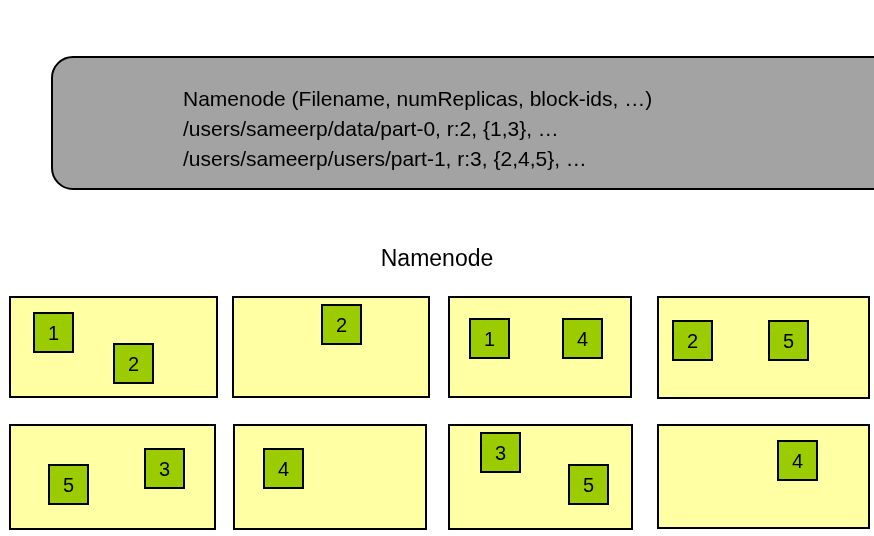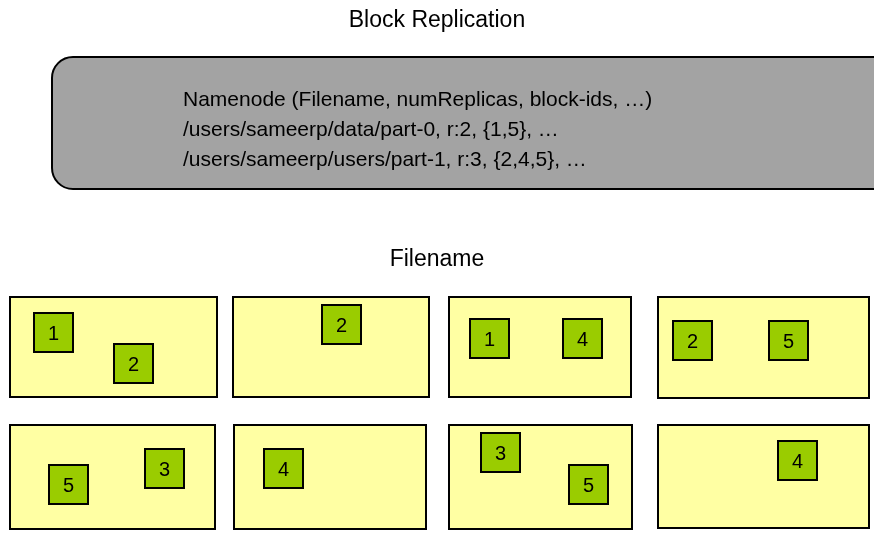--- a/index.html
+++ b/index.html
@@ -80,31 +80,30 @@
     justify-content: center;
     font-size: 20px;
     line-height: 20px;
   }
 </style>
 </head>
 <body>
 
 <div class="page">
 
-  <div class="title">Block Replication</div>
 
   <div class="namenode" style="background-color: #a3a3a3; margin-left: 48px;">
     <div class="nn-text">
       <div>Namenode (Filename, numReplicas, block-ids, …)</div>
-      <div>/users/sameerp/data/part-0, r:2, {1,5}, …</div>
+      <div>/users/sameerp/data/part-0, r:2, {1,3}, …</div>
       <div>/users/sameerp/users/part-1, r:3, {2,4,5}, …</div>
     </div>
   </div>
 
-  <div class="dn-heading">Filename</div>
+  <div class="dn-heading">Namenode</div>
 
   <div class="dn dn1" style="background-color: rgb(255, 255, 163);">
     <div class="blk" style="left: 22px; top: 14px; background-color: rgb(154, 204, 0);">1</div>
     <div class="blk" style="left: 102px; top: 45px; background-color: rgb(154, 204, 0);">2</div>
   </div>
 
   <div class="dn dn2" style="background-color: rgb(255, 255, 163);">
     <div class="blk" style="left: 87px; top: 6px; background-color: rgb(154, 204, 0);">2</div>
   </div>
 

